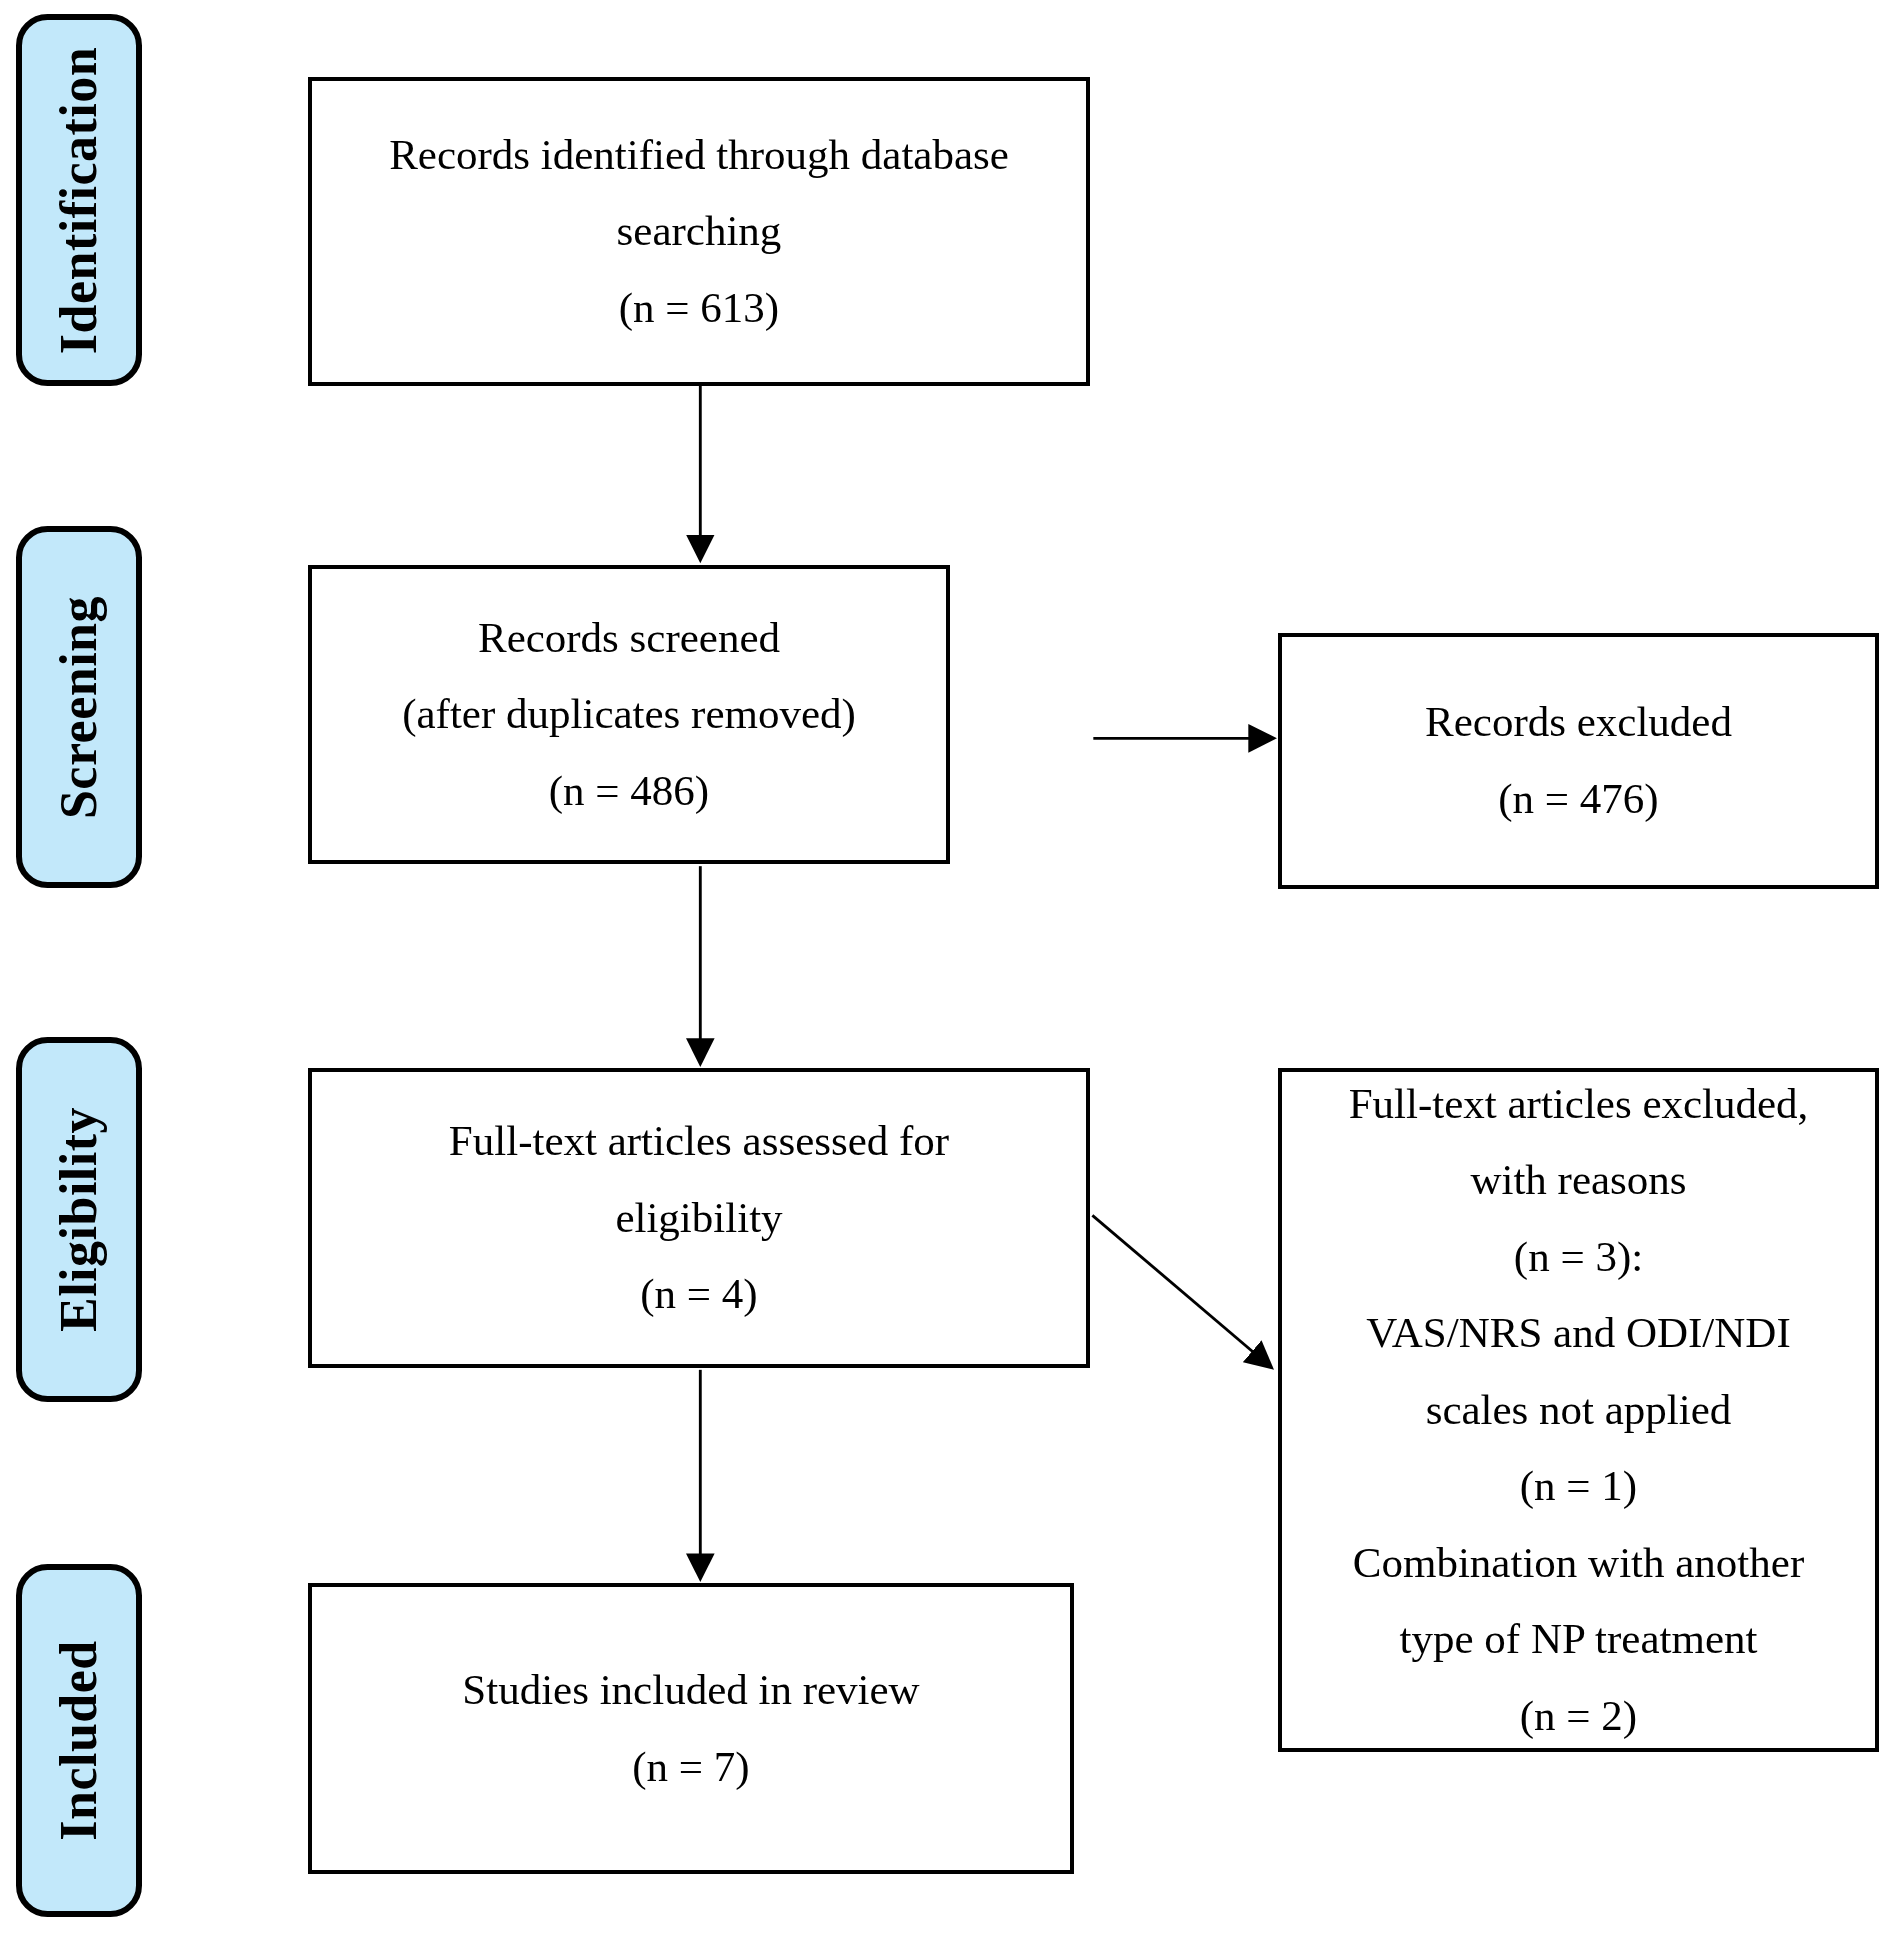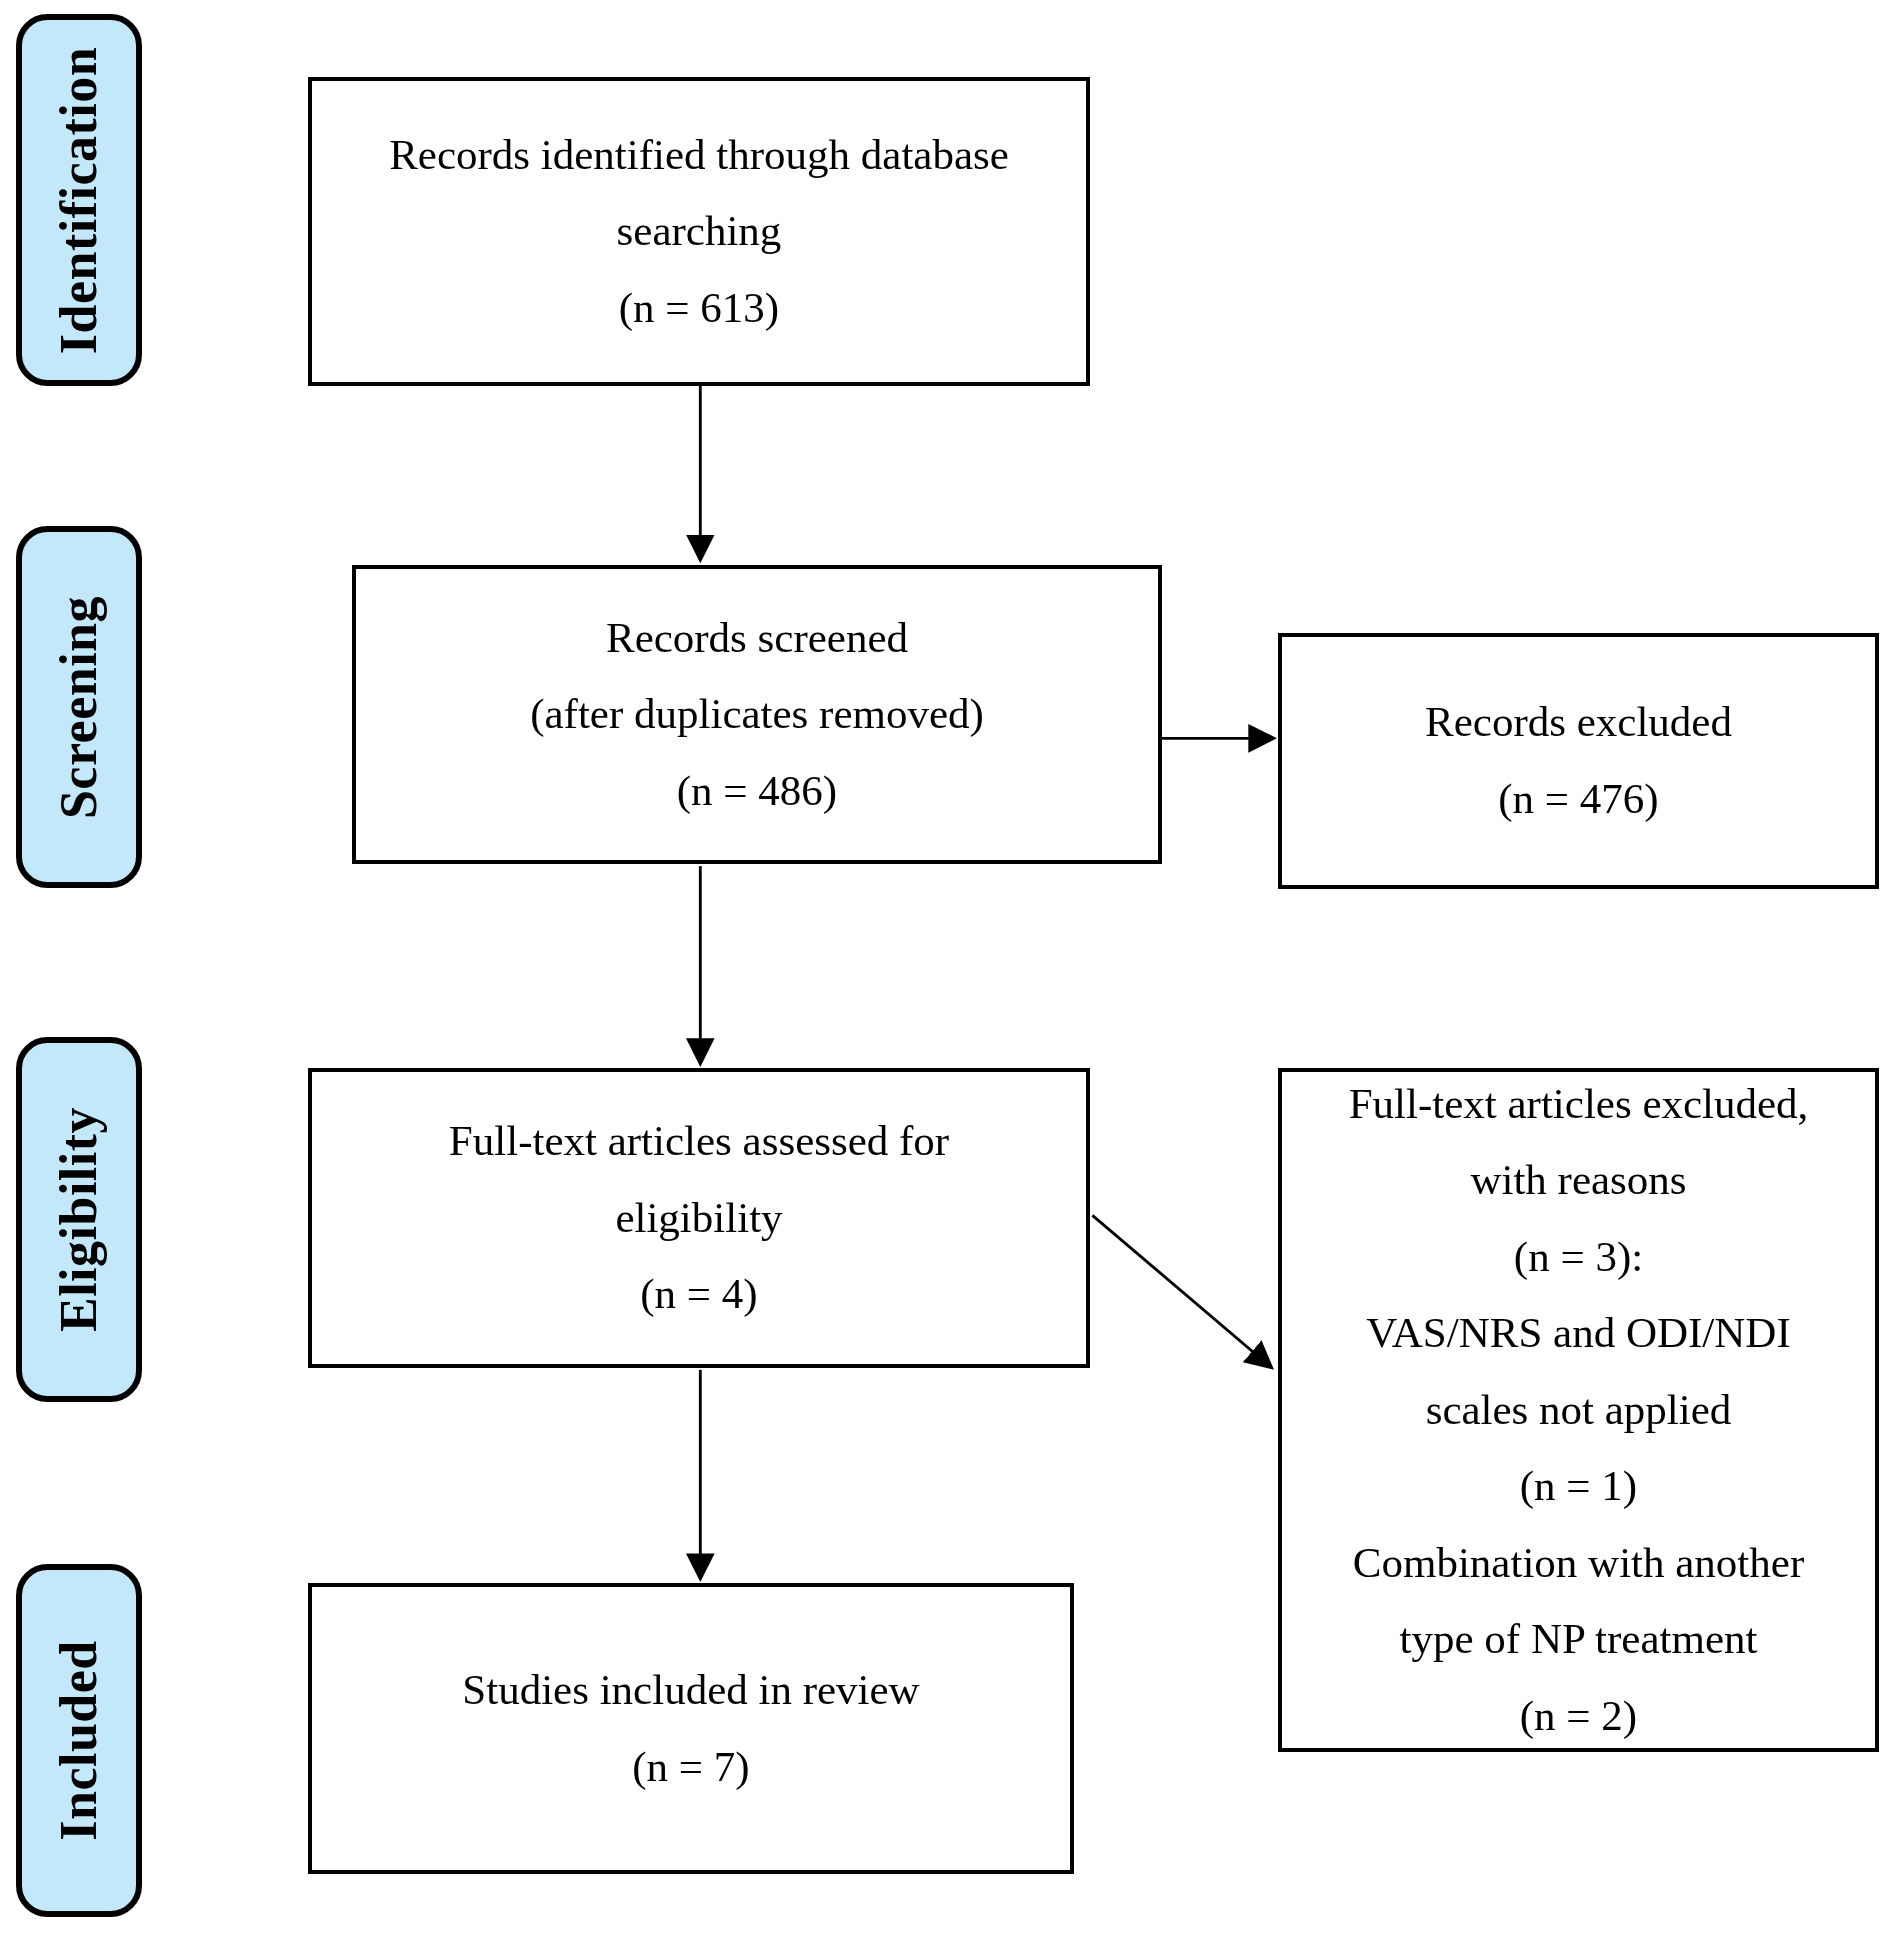--- a/index.html
+++ b/index.html
@@ -80,21 +80,21 @@
   <div class="stage" style="top:1564px;height:353px;">
     <span class="stage-text">Included</span>
   </div>
 
   <div class="fbox" style="left:308px;top:46px;width:782px;height:309px;margin-top:31px;">
     <span class="box-text">Records identified through database
 searching
 (n = 613)</span>
   </div>
 
-  <div class="fbox" style="left:308px;top:565px;width:810px;height:299px;margin-left:44px;">
+  <div class="fbox" style="left:308px;top:565px;width:642px;height:299px;">
     <span class="box-text">Records screened
 (after duplicates removed)
 (n = 486)</span>
   </div>
 
   <div class="fbox" style="left:308px;top:1068px;width:782px;height:300px;">
     <span class="box-text">Full-text articles assessed for
 eligibility
 (n = 4)</span>
   </div>

